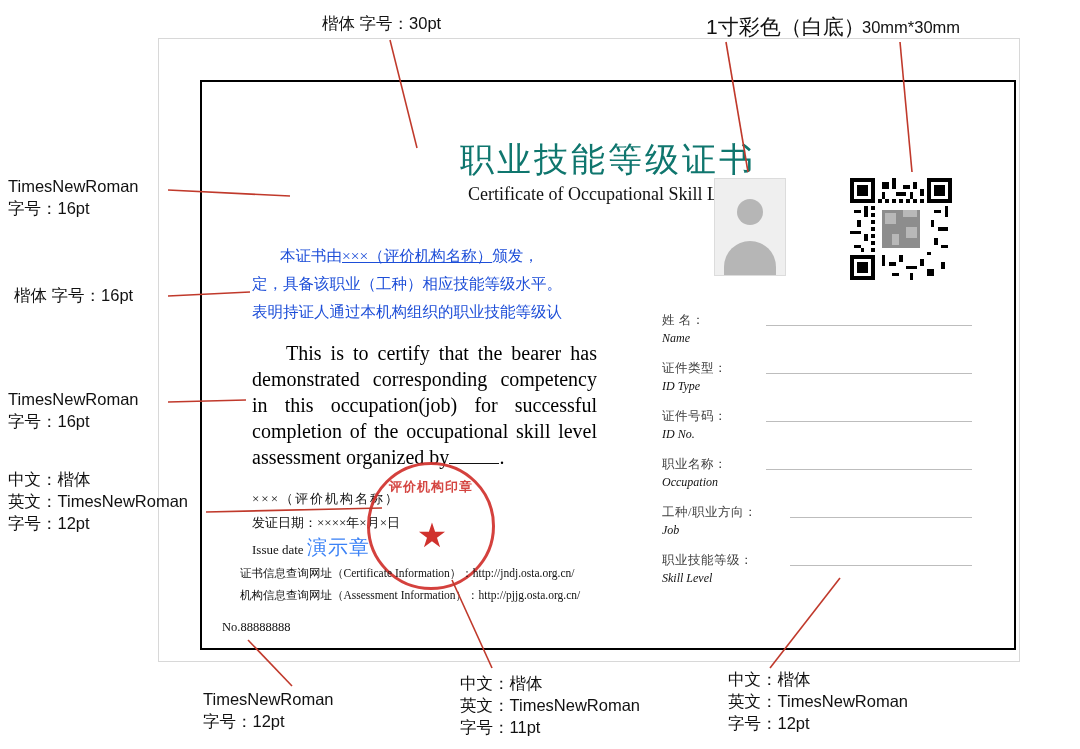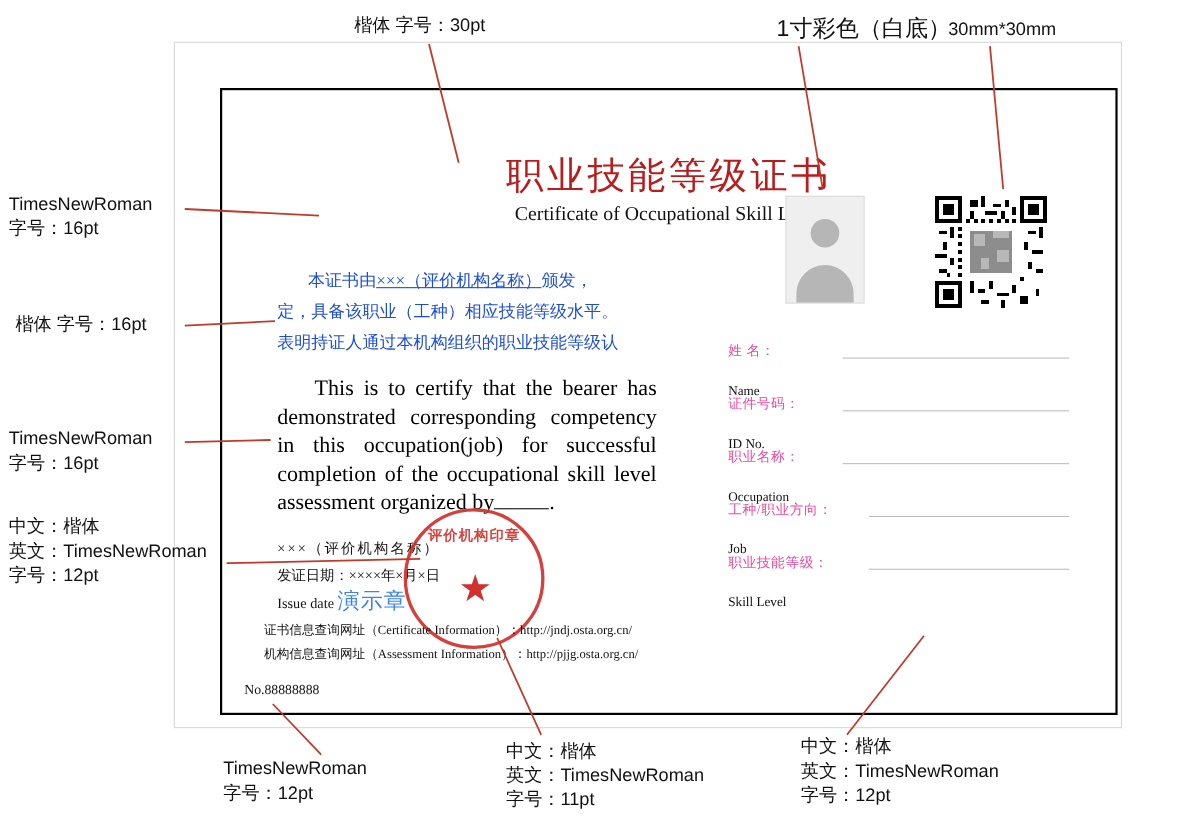--- a/index.html
+++ b/index.html
@@ -46,21 +46,21 @@
 
   
   .cert-title-cn {
     position: absolute;
     left: 0; right: 0;
     top: 55px;
     text-align: center;
     font-family: "Liberation Serif", serif;
     font-size: 34px;
     letter-spacing: 3px;
-    color: #b91c1c;
+    color: #0f766e;
   }
   .cert-title-en {
     position: absolute;
     left: 0; right: 0;
     top: 102px;
     text-align: center;
     font-family: "Liberation Serif", serif;
     font-size: 18px;
     color: #111;
   }
@@ -234,37 +234,38 @@
     width: 310px;
   }
   .field {
     position: relative;
     margin-bottom: 10px;
     height: 38px;
   }
   .field .label-cn {
     font-family: "Liberation Serif", serif;
     font-size: 12.5px;
-    color: #ec4899;
+    color: #404040;
     letter-spacing: 0.5px;
     display: inline-block;
   }
   .field .rule {
     position: absolute;
     left: 104px;
     right: 0;
     top: 15px;
     border-bottom: 1px solid #bdbdbd;
   }
   .field .label-en {
     font-family: "Liberation Serif", serif;
     font-size: 12px;
     color: #111;
     display: block;
-    margin-top: 20px;
+    margin-top: 2px;
+    font-style: italic;
   }
   .field.wide .rule { left: 128px; }
 
   
   .anno {
     position: absolute;
     font-family: "Liberation Sans", sans-serif;
     font-size: 16.5px;
     color: #111;
     line-height: 22px;
@@ -412,20 +413,25 @@
       </svg>
     </div>
 
     <div class="fields">
       <div class="field">
         <span class="label-cn">姓    名：</span>
         <span class="rule"></span>
         <span class="label-en">Name</span>
       </div>
       <div class="field">
+        <span class="label-cn">证件类型：</span>
+        <span class="rule"></span>
+        <span class="label-en">ID Type</span>
+      </div>
+      <div class="field">
         <span class="label-cn">证件号码：</span>
         <span class="rule"></span>
         <span class="label-en">ID No.</span>
       </div>
       <div class="field">
         <span class="label-cn">职业名称：</span>
         <span class="rule"></span>
         <span class="label-en">Occupation</span>
       </div>
       <div class="field wide">

